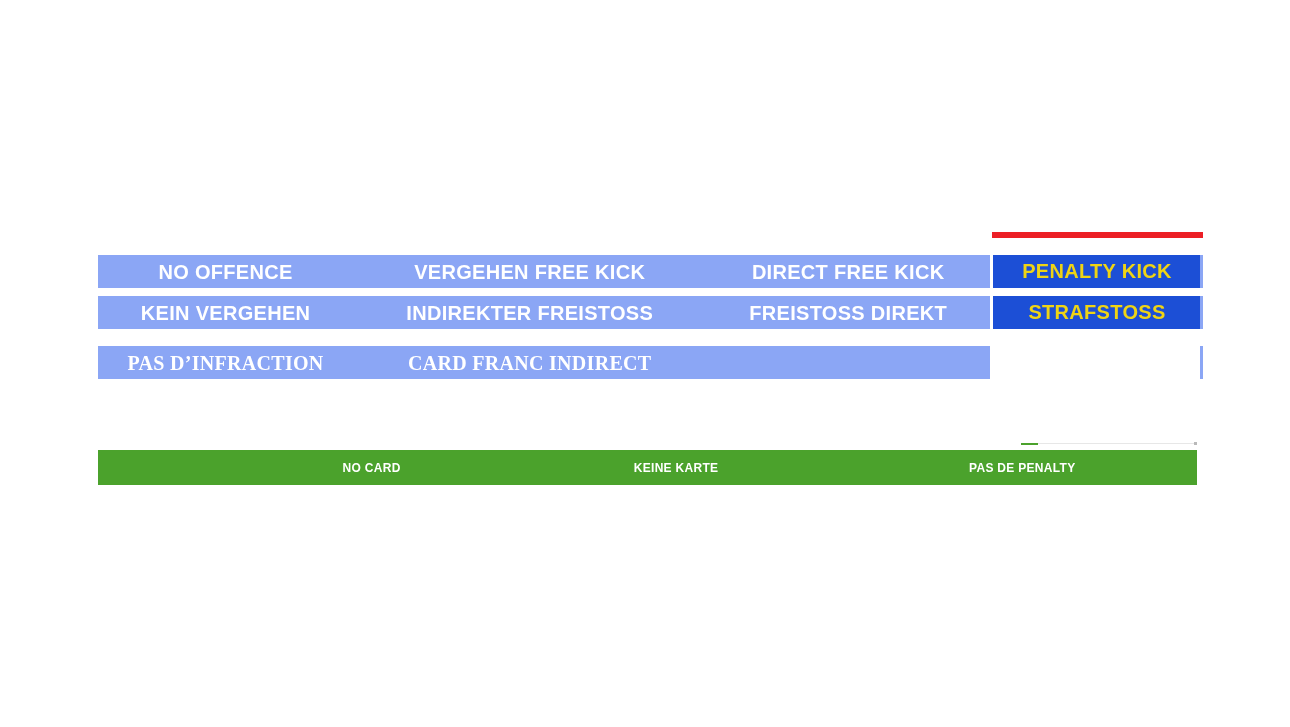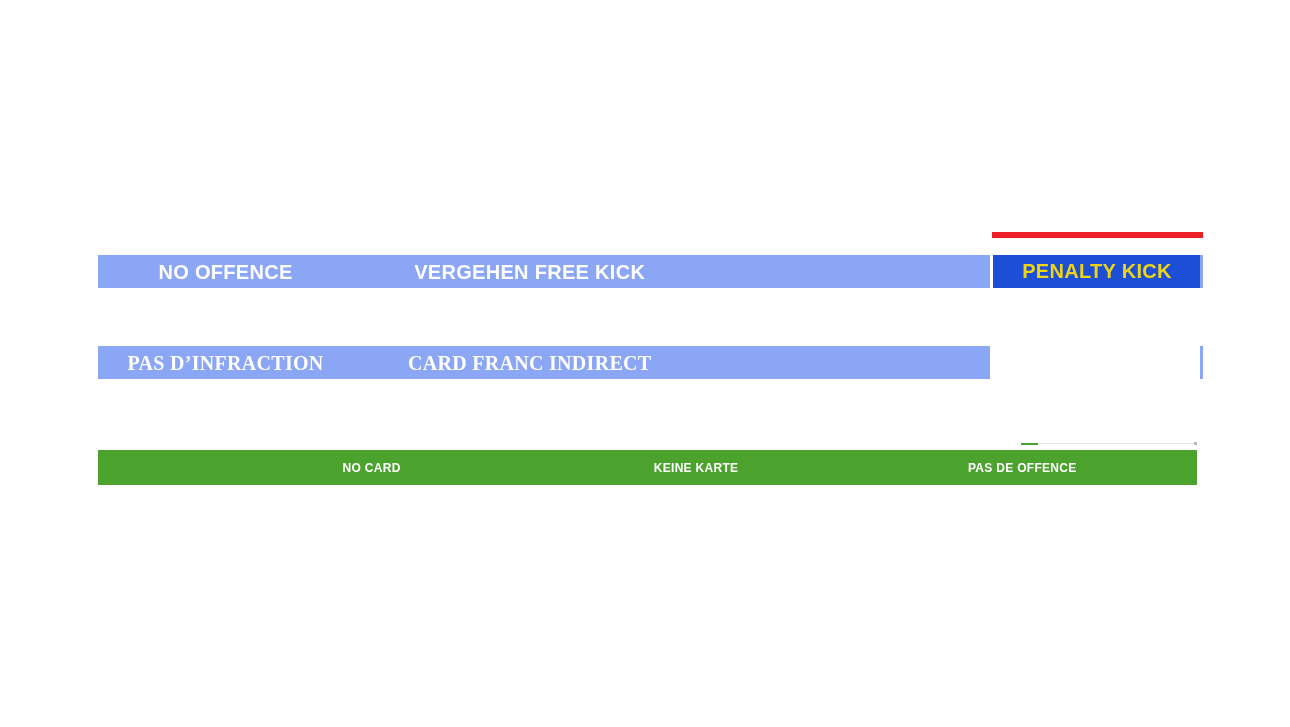--- a/index.html
+++ b/index.html
@@ -118,51 +118,61 @@
     position: absolute;
     top: 50%;
     transform: translate(-50%, -50%);
     white-space: nowrap;
     color: #ffffff;
     font-size: 12px;
     font-weight: 600;
     letter-spacing: 0.3px;
   }
   .gpos-1 { left: 24.9%; }
-  .gpos-2 { left: 52.6%; margin-left: 20px; }
+  .gpos-2 { left: 52.6%; }
   .gpos-3 { left: 84.1%; }
 </style>
 </head>
 <body>
 
 <div class="stage">
 
   <div class="red-bar"></div>
 
   <div class="row row-en">
     <div class="light-bar">
       <span class="cell-text pos-1">NO OFFENCE</span>
       <span class="cell-text pos-2">VERGEHEN FREE KICK</span>
+      <span class="cell-text pos-3">DIRECT FREE KICK</span>
     </div>
     <div class="dark-cell">PENALTY KICK</div>
     <div class="light-sliver"></div>
   </div>
 
+  <div class="row row-de">
+    <div class="light-bar">
+      <span class="cell-text pos-1">KEIN VERGEHEN</span>
+      <span class="cell-text pos-2">INDIREKTER FREISTOSS</span>
+      <span class="cell-text pos-3">FREISTOSS DIREKT</span>
+    </div>
+    <div class="dark-cell">STRAFSTOSS</div>
+    <div class="light-sliver"></div>
+  </div>
 
   <div class="row row-fr">
     <div class="light-bar">
       <span class="cell-text pos-1">PAS D’INFRACTION</span>
       <span class="cell-text pos-2">CARD FRANC INDIRECT</span>
     </div>
     <div class="light-sliver"></div>
   </div>
 
   <div class="fragment-green-dash"></div>
   <div class="fragment-faint-line"></div>
   <div class="fragment-end-tick"></div>
 
   <div class="green-bar">
     <span class="cell-text gpos-1">NO CARD</span>
     <span class="cell-text gpos-2">KEINE KARTE</span>
-    <span class="cell-text gpos-3">PAS DE OFFENCE</span>
+    <span class="cell-text gpos-3">PAS DE PENALTY</span>
   </div>
 
 </div>
 
 </body></html>

